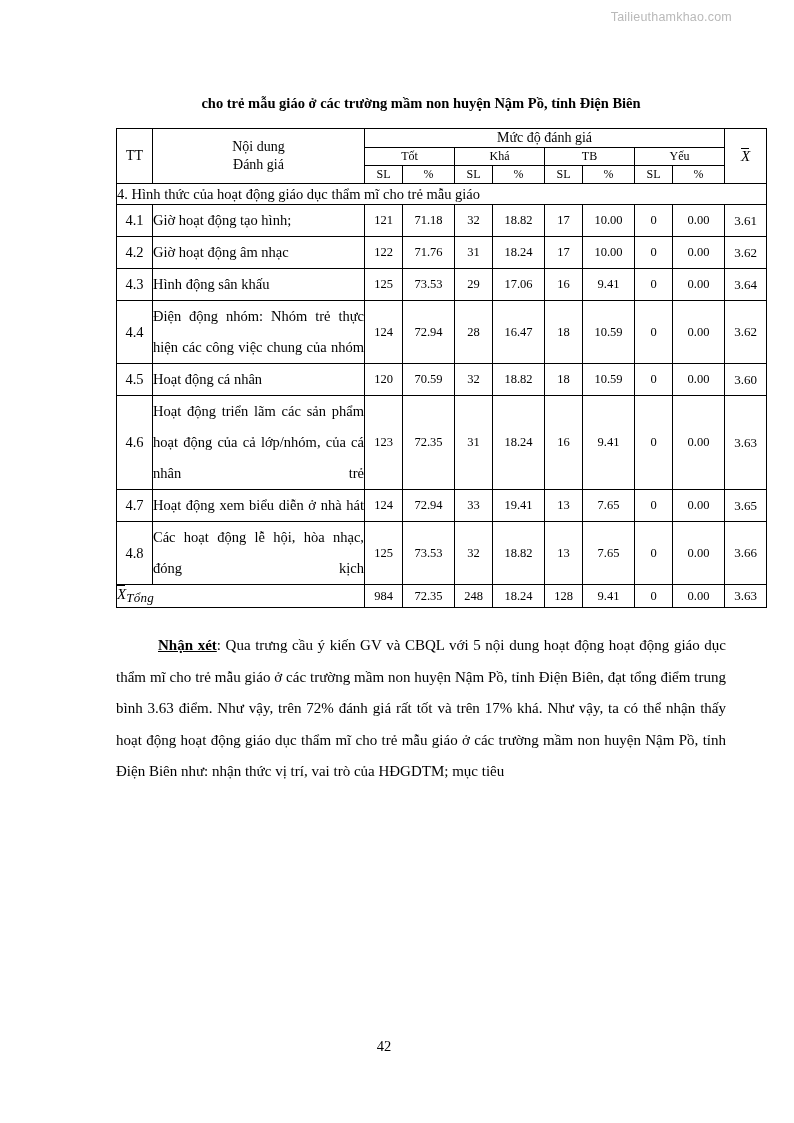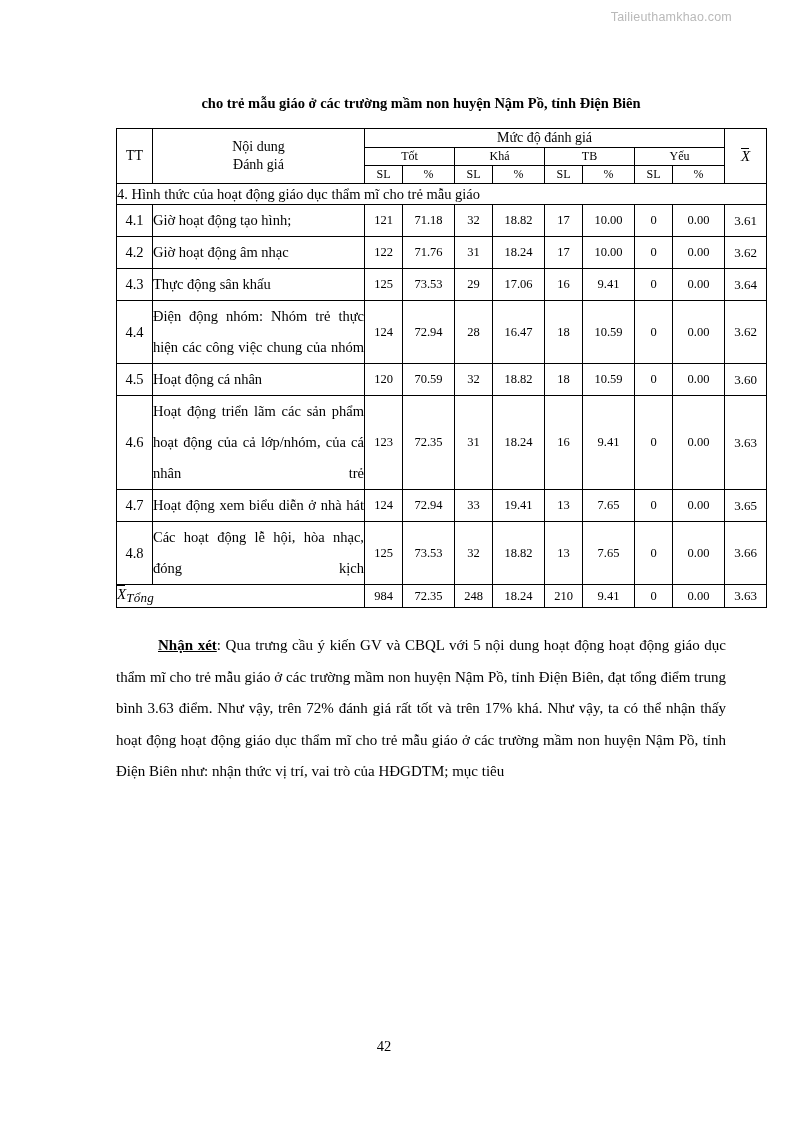--- a/index.html
+++ b/index.html
@@ -262,21 +262,21 @@
           <td class="num">18.24</td>
           <td class="num">17</td>
           <td class="num">10.00</td>
           <td class="num">0</td>
           <td class="num">0.00</td>
           <td class="mean">3.62</td>
         </tr>
 
         <tr>
           <td class="tt">4.3</td>
-          <td class="content-cell single">Thực động sân khấu</td>
+          <td class="content-cell single">Hình động sân khấu</td>
           <td class="num">125</td>
           <td class="num">73.53</td>
           <td class="num">29</td>
           <td class="num">17.06</td>
           <td class="num">16</td>
           <td class="num">9.41</td>
           <td class="num">0</td>
           <td class="num">0.00</td>
           <td class="mean">3.64</td>
         </tr>
@@ -352,21 +352,21 @@
         </tr>
 
         <tr>
           <td class="total-cell" colspan="2">
             <span class="xtong"><span class="xb">X</span><sub>Tổng</sub></span>
           </td>
           <td class="num">984</td>
           <td class="num">72.35</td>
           <td class="num">248</td>
           <td class="num">18.24</td>
-          <td class="num">210</td>
+          <td class="num">128</td>
           <td class="num">9.41</td>
           <td class="num">0</td>
           <td class="num">0.00</td>
           <td class="mean">3.63</td>
         </tr>
       </tbody>
     </table>
 
     <p class="body-text"><span class="lead">Nhận xét</span><span>: Qua trưng cầu ý kiến GV và CBQL với 5 nội dung hoạt động hoạt động giáo dục thẩm mĩ cho trẻ mẫu giáo ở các trường mầm non huyện Nậm Pồ, tỉnh Điện Biên, đạt tổng điểm trung bình 3.63 điểm. Như vậy, trên 72% đánh giá rất tốt và trên 17% khá. Như vậy, ta có thể nhận thấy hoạt động hoạt động giáo dục thẩm mĩ cho trẻ mẫu giáo ở các trường mầm non huyện Nậm Pồ, tỉnh Điện Biên như: nhận thức vị trí, vai trò của HĐGDTM; mục tiêu</span></p>
 

